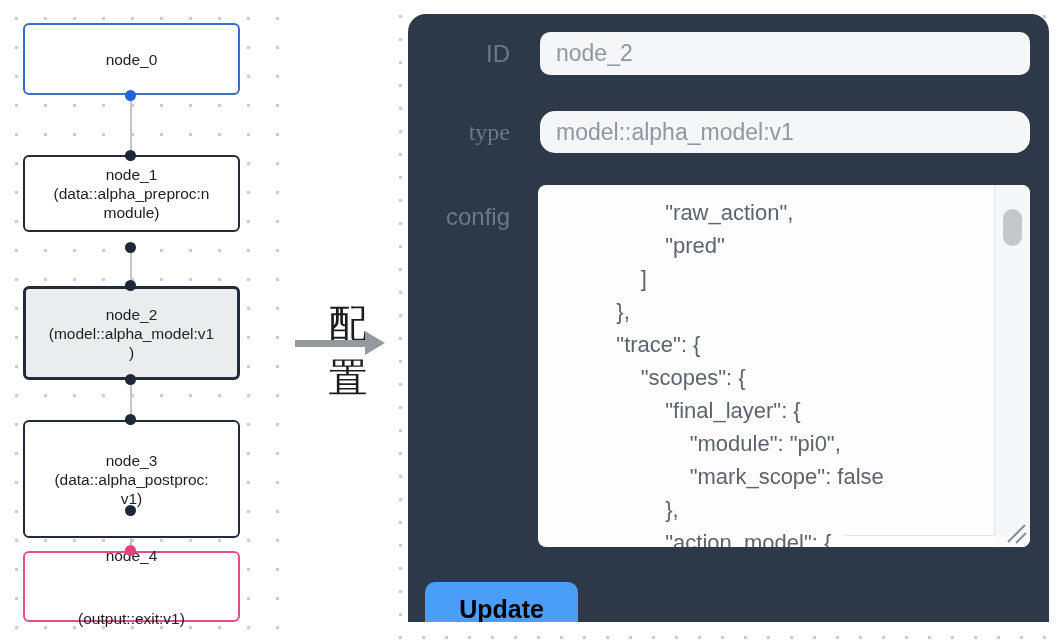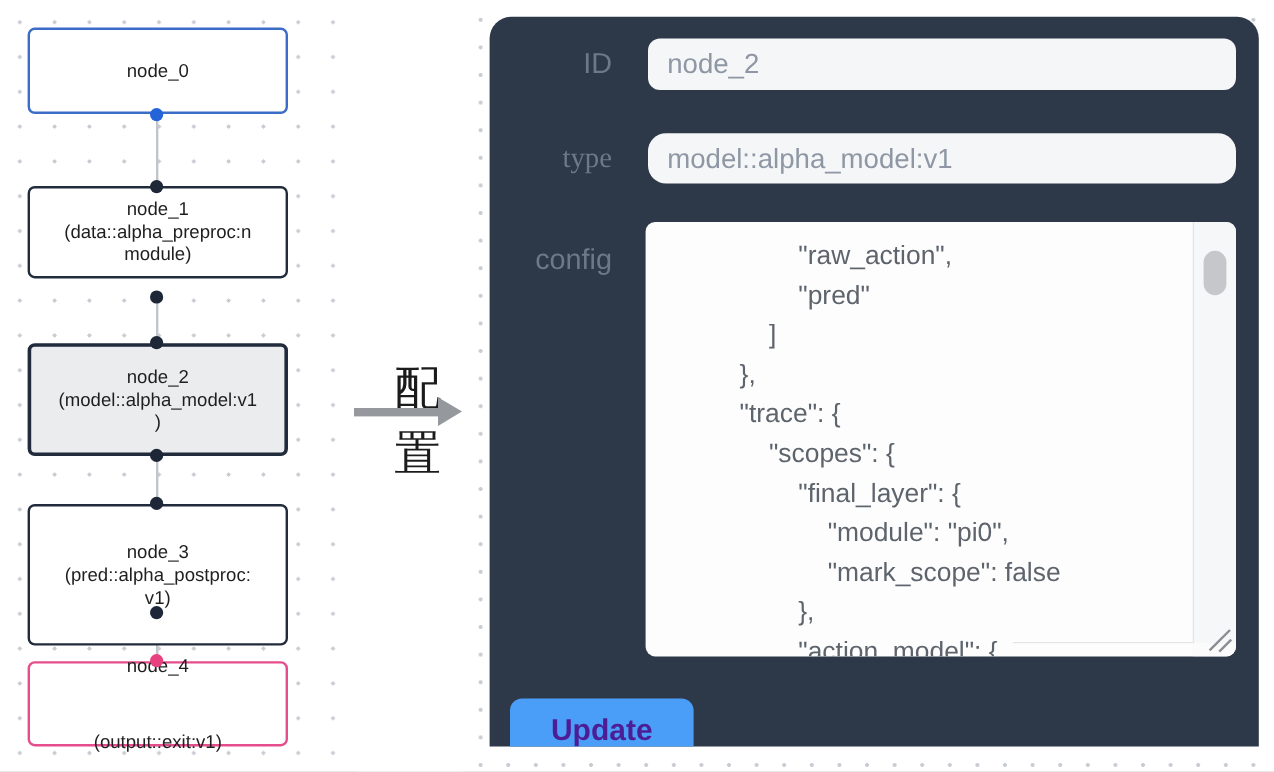--- a/index.html
+++ b/index.html
@@ -66,21 +66,21 @@
                  color:#5d646c; overflow:hidden; }
   .v-track { position:absolute; right:0; top:0; width:36px; height:351px;
              background:#f6f7f8; border-left:1px solid #e3e4e6; }
   .v-thumb { position:absolute; left:8px; top:24px; width:19px; height:37px;
              border-radius:10px; background:#c5c7cb; }
   .h-line { position:absolute; right:36px; top:350px; width:150px; height:1px; background:#e3e4e6; }
   .corner { position:absolute; right:0; top:351px; width:36px; height:11px; background:#fbfbfc; }
   .grip { position:absolute; right:2px; top:-16px; }
 
   .update-btn { position:absolute; left:17px; top:568px; width:153px; height:54px;
-                background:#4b9ef7; border-radius:10px; color:#4c1d95; font-size:25px;
+                background:#4b9ef7; border-radius:10px; color:#000000; font-size:25px;
                 font-weight:600; display:flex; align-items:center; justify-content:center;
                 cursor:pointer; }
 </style>
 </head>
 <body>
 
 <div id="stage">
 
   <div class="grid grid-left"></div>
   <div class="grid grid-right"></div>
@@ -99,21 +99,21 @@
     <span>(data::alpha_preproc:n</span>
     <span>module)</span>
   </div>
   <div class="node n2">
     <span>node_2</span>
     <span>(model::alpha_model:v1</span>
     <span>)</span>
   </div>
   <div class="node n3">
     <span>node_3</span>
-    <span>(pred::alpha_postproc:</span>
+    <span>(data::alpha_postproc:</span>
     <span>v1)</span>
   </div>
   <div class="node n4">
     <span>node_4</span>
     <span>(output::exit:v1)</span>
   </div>
 
   <div class="port blue" style="top:90px;"></div>
   <div class="port" style="top:150px;"></div>
   <div class="port" style="top:242px;"></div>

